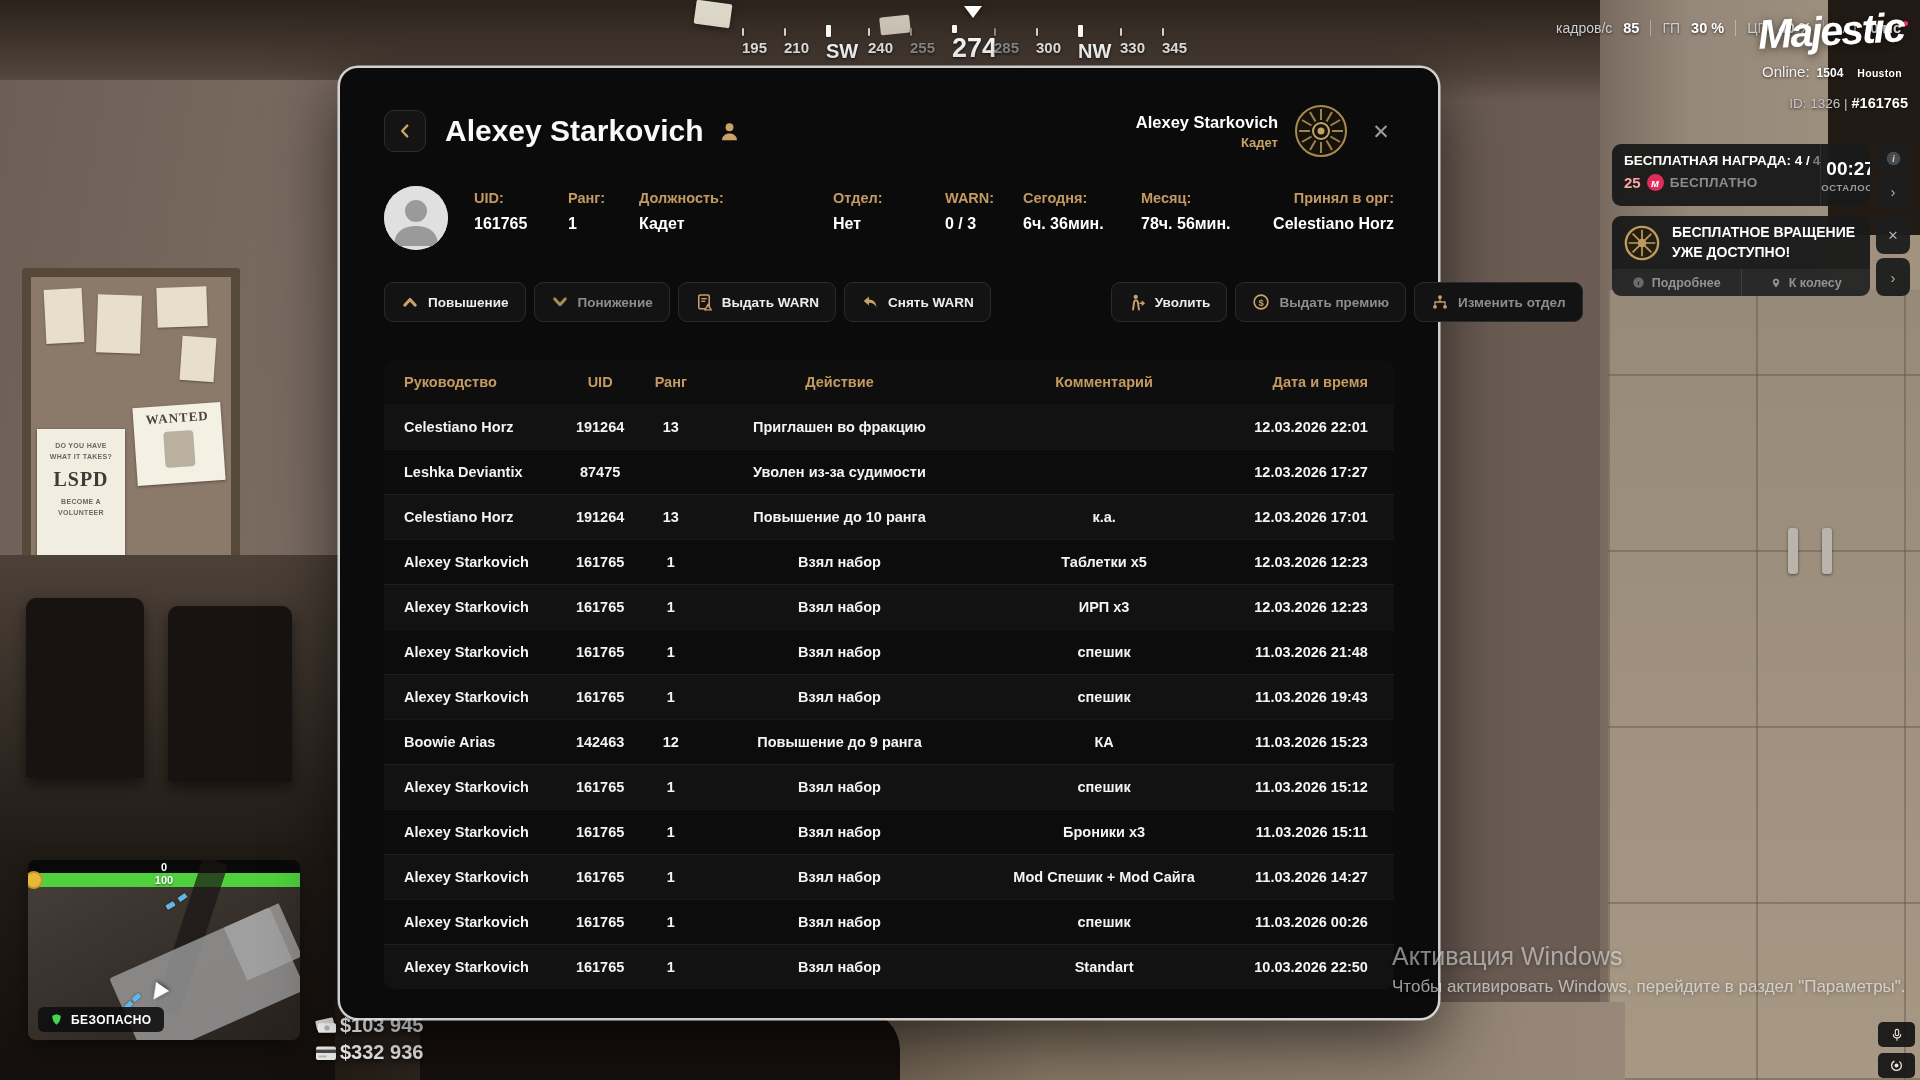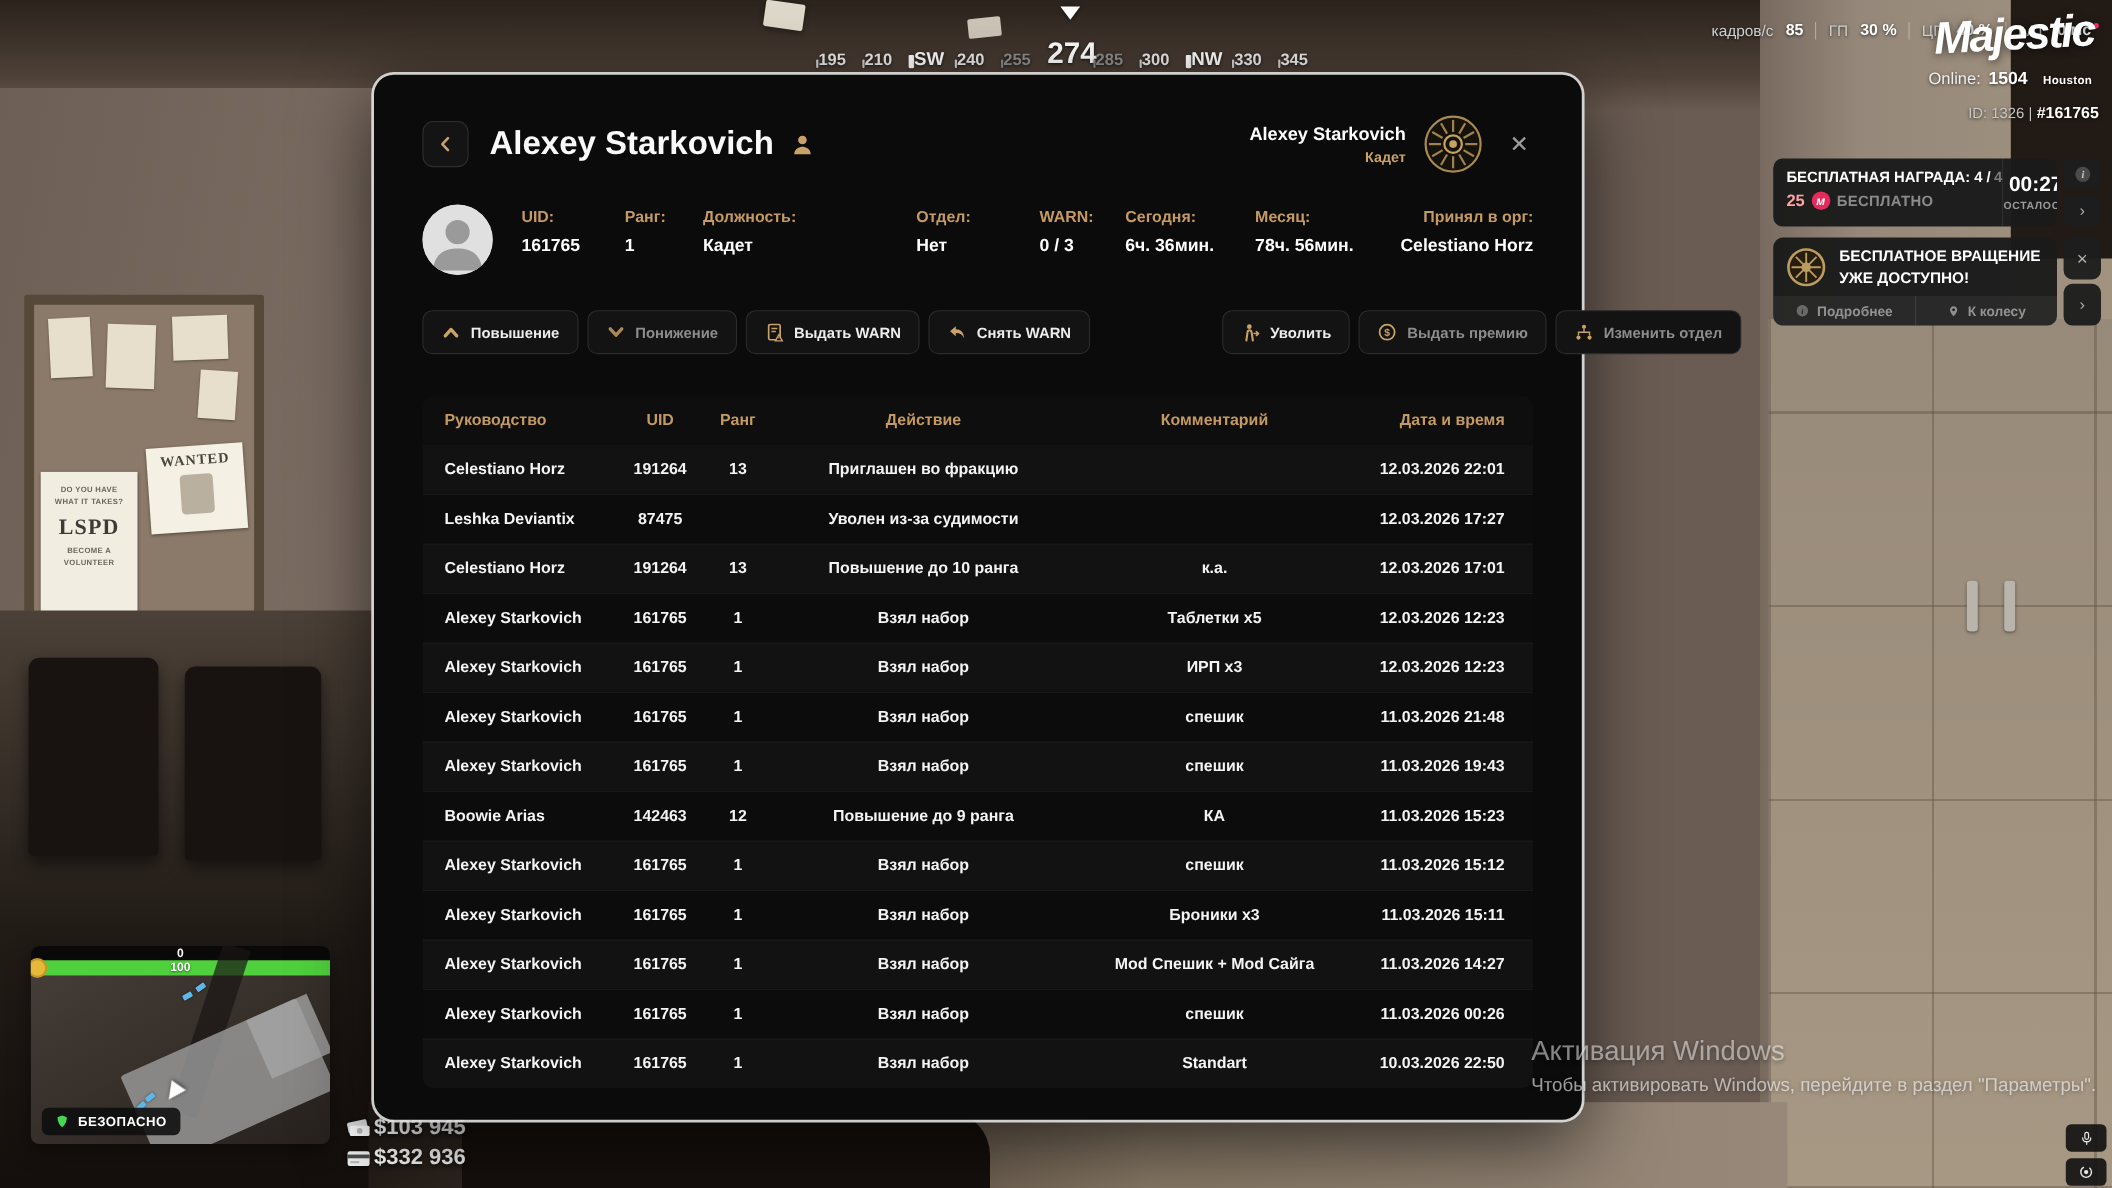--- a/index.html
+++ b/index.html
@@ -33,38 +33,38 @@
  repeating-linear-gradient(0deg,rgba(92,77,62,.4) 0 2px,transparent 2px 176px),
  linear-gradient(180deg,#988a79,#a79884)}
 .sc-door-dark{left:1828px;top:0;width:92px;height:235px;background:#221b15}
 .sc-handle{position:absolute;width:10px;height:46px;background:#b9b4ac;border-radius:3px;box-shadow:0 1px 3px rgba(0,0,0,.5)}
 .h1{left:1788px;top:528px}.h2{left:1822px;top:528px}
 .sc-floor-bottom{left:335px;top:1002px;width:1290px;height:78px;background:linear-gradient(90deg,#231c17,#51453a 28%,#887966 55%,#97887a)}
 .sc-sil{left:420px;top:1010px;width:480px;height:70px;background:#16100d;border-radius:16px 40px 0 0}
 
 .compass{left:742px;top:4px;width:436px;height:58px;z-index:6}
 .compass-ticks{display:flex;justify-content:space-between;height:100%}
-.ctick{position:relative;display:flex;flex-direction:row;align-items:flex-end;width:42px;flex:none}
+.ctick{position:relative;display:flex;flex-direction:column;align-items:flex-start;width:42px;flex:none}
 .ctick .bar{margin-top:24px;width:2px;height:8px;background:#d8d8d8;border-radius:1px;box-shadow:0 1px 2px rgba(0,0,0,.5)}
 .ctick .lbl{margin-top:4px;font-size:15px;font-weight:bold;color:#eaeaea;text-shadow:0 1px 3px rgba(0,0,0,.75);line-height:1}
 .ctick.major .bar{width:5px;height:12px;margin-top:21px;background:#fff}
-.ctick.major .lbl{font-size:17px;color:#fff}
+.ctick.major .lbl{font-size:20px;color:#fff}
 .ctick.dim .bar{background:#8d8d8d}
 .ctick.dim .lbl{color:#8d8d8d}
 .ctick.current .bar{width:5px;height:12px;margin-top:21px;background:#fff}
 .ctick.current .lbl{font-size:27px;color:#fff;margin-top:2px}
 .ctick.current .ptr{position:absolute;top:2px;left:50%;transform:translateX(-50%);width:0;height:0;border-left:9px solid transparent;border-right:9px solid transparent;border-top:12px solid #fff;filter:drop-shadow(0 1px 2px rgba(0,0,0,.5))}
 
 .hud-stats{left:1556px;top:20px;display:flex;align-items:center;gap:11px;font-size:14px;color:#cfcfcf;text-shadow:0 1px 3px rgba(0,0,0,.7);z-index:6}
 .hud-stats b{color:#fff;font-size:14.5px}
 .hud-sep{width:1px;height:16px;background:rgba(255,255,255,.35)}
 .lat-dot{display:inline-block;width:5px;height:5px;border-radius:50%;background:#ff2e71;vertical-align:top;margin-left:2px;margin-top:1px}
 .brand{right:16px;top:8px;font-size:41px;font-weight:bold;font-style:italic;color:#fff;letter-spacing:-2px;transform:rotate(-3deg);text-shadow:0 2px 8px rgba(0,0,0,.55);z-index:7}
 .online-row{right:18px;top:63px;display:flex;align-items:baseline;font-size:15px;color:#f0f0f0;text-shadow:0 1px 3px rgba(0,0,0,.7);z-index:6}
-.online-row .num{font-weight:bold;color:#fff;font-size:16px;margin-left:7px}
+.online-row .num{font-weight:bold;color:#fff;font-size:12px;margin-left:7px}
 .online-row .srv{font-size:10.5px;font-weight:bold;color:#fff;margin-left:14px;letter-spacing:.3px}
 .id-row{right:12px;top:95px;font-size:13.5px;color:#c6c6c6;text-shadow:0 1px 3px rgba(0,0,0,.7);z-index:6}
 .id-row b{color:#fff;font-size:14.5px;margin-left:4px}
 
 .reward-card{left:1612px;top:144px;width:258px;height:62px;background:rgba(27,27,27,.97);border-radius:9px;display:flex;overflow:hidden;z-index:6}
 .rc-main{flex:1;padding:9px 0 0 12px}
 .rc-title{font-size:13.5px;font-weight:bold;color:#fff;white-space:nowrap}
 .rc-title .tot{color:#7c7c7c;margin-left:3px}
 .rc-sub{margin-top:6px;display:flex;align-items:center;gap:6px}
 .rc-amount{font-size:15px;font-weight:bold;color:#fca5a5}

